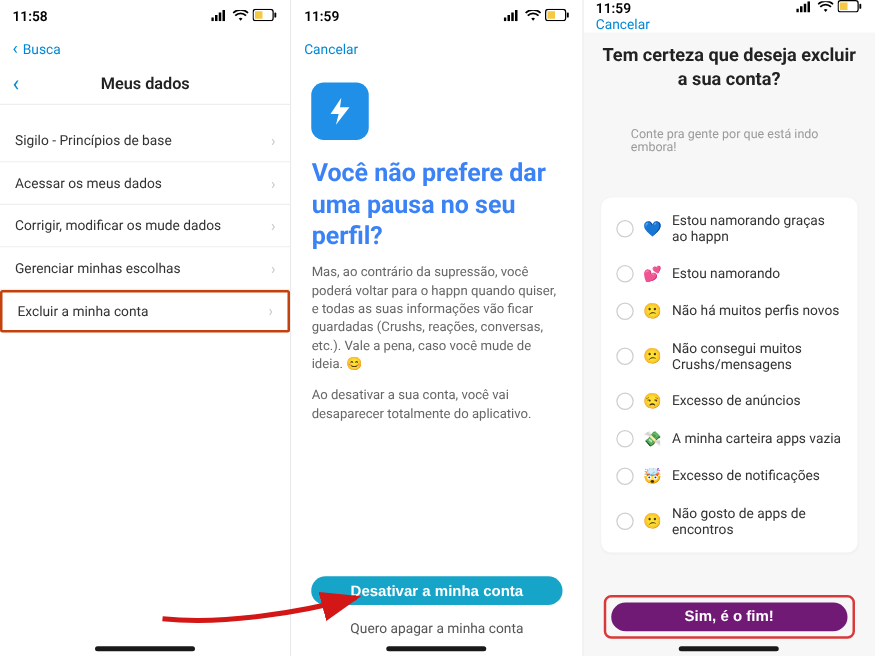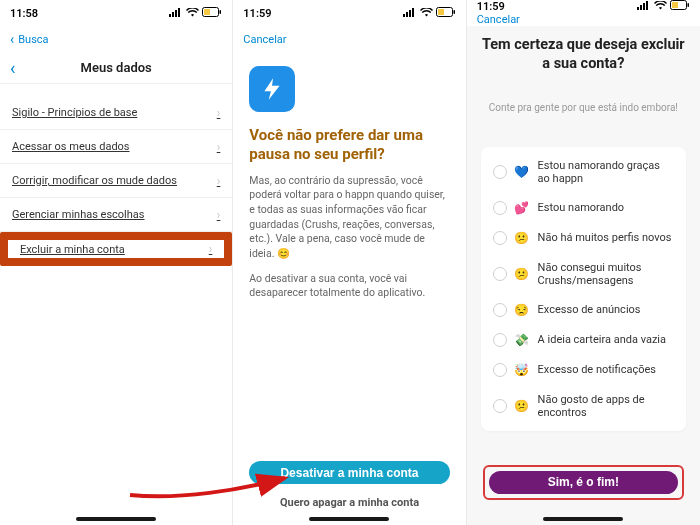--- a/index.html
+++ b/index.html
@@ -76,64 +76,63 @@
   .row {
     height: 34px;
     display: flex;
     align-items: center;
     justify-content: space-between;
     padding: 0 12px;
     font-size: 11px;
     color: #333;
     border-bottom: 1px solid #eee;
     background: #fff;
-    text-decoration: underline;
   }
   .row .chev { color: #c7c7cc; font-size: 12px; }
   .highlight-row {
-    border: 8px solid #c2410c;
+    border: 2px solid #c2410c;
     border-radius: 2px;
   }
 
   
   .s2-body { padding: 14px 16px 0 16px; flex: 1; display:flex; flex-direction:column; }
   .appicon {
     width: 46px; height: 46px;
     background: #1f8fe8;
     border-radius: 10px;
     display:flex; align-items:center; justify-content:center;
     margin-bottom: 14px;
   }
-  .s2-title { font-size: 15px; font-weight: 700; color: #a16207; line-height: 1.25; margin-bottom: 10px; }
+  .s2-title { font-size: 20px; font-weight: 700; color: #3b82f6; line-height: 1.25; margin-bottom: 10px; }
   .s2-p { font-size: 10.5px; color: #666; line-height: 1.4; margin-bottom: 10px; }
   .s2-bottom { margin-top: auto; padding-bottom: 16px; }
   .pill-btn {
     width: 100%;
     height: 23px;
     background: #17a4c9;
     border-radius: 22px;
     color: #fff;
     font-size: 12px;
     font-weight: 600;
     display:flex; align-items:center; justify-content:center;
     border:none;
     cursor:pointer;
   }
   .link-under {
     text-align:center;
     font-size: 11px;
     color: #555;
-    font-weight: 700;
+    font-weight: 400;
     margin-top: 12px;
   }
 
   
   .s3-body { padding: 10px 14px 10px 14px; flex:1; display:flex; flex-direction:column; background:#f7f7f7;gap:24px; }
   .s3-title { font-size: 14.5px; font-weight:700; color:#222; text-align:center; line-height:1.3; }
-  .s3-sub { font-size: 10px; color:#9a9a9a; text-align:center; margin-top:4px; margin-bottom:10px; }
+  .s3-sub { font-size: 10px; color:#9a9a9a; margin-top:4px; margin-bottom:10px;margin-left:24px; }
   .reason-card {
     background:#fff;
     border-radius:8px;
     box-shadow: 0 1px 3px rgba(0,0,0,.04);
     padding: 4px 0;
     margin-bottom: 10px;
   }
   .reason {
     display:flex;
     align-items:center;
@@ -348,21 +347,21 @@
             <span>Não consegui muitos Crushs/mensagens</span>
           </div>
         <div class="reason">
             <span class="radio"></span>
             <span class="emoji">😒</span>
             <span>Excesso de anúncios</span>
           </div>
         <div class="reason">
             <span class="radio"></span>
             <span class="emoji">💸</span>
-            <span>A ideia carteira anda vazia</span>
+            <span>A minha carteira apps vazia</span>
           </div>
         <div class="reason">
             <span class="radio"></span>
             <span class="emoji">🤯</span>
             <span>Excesso de notificações</span>
           </div>
         <div class="reason">
             <span class="radio"></span>
             <span class="emoji">😕</span>
             <span>Não gosto de apps de encontros</span>

